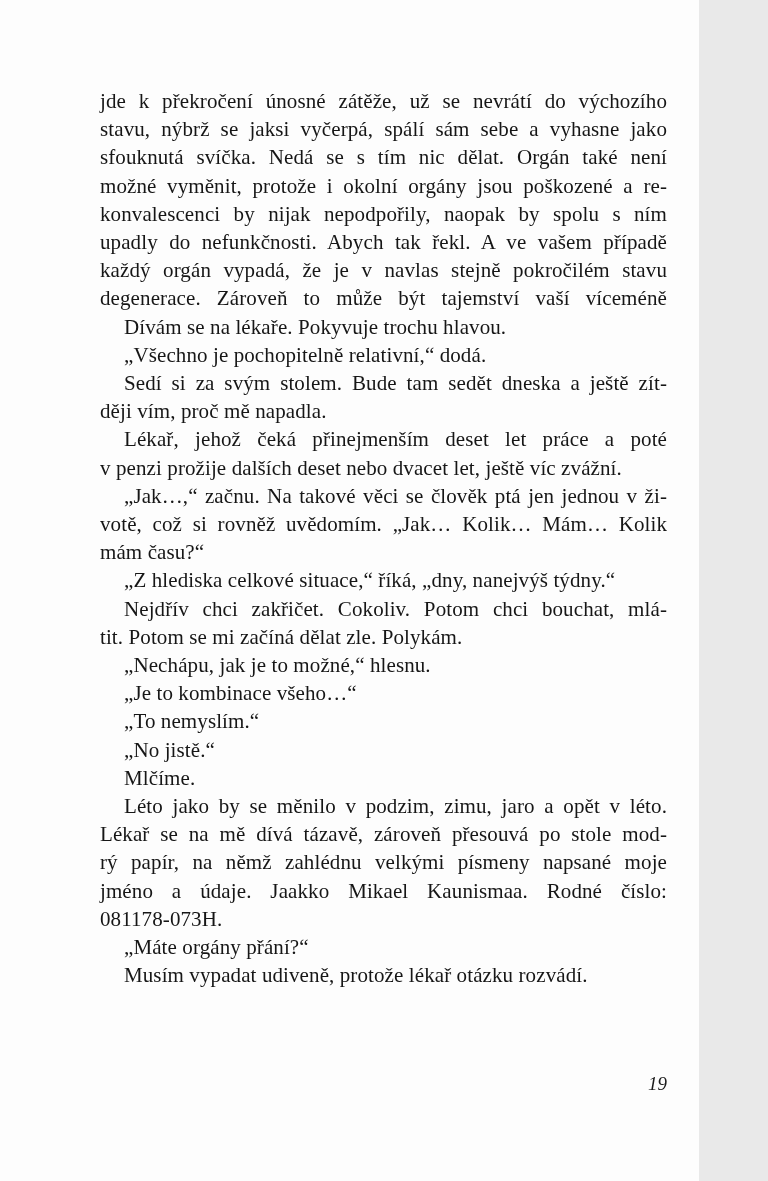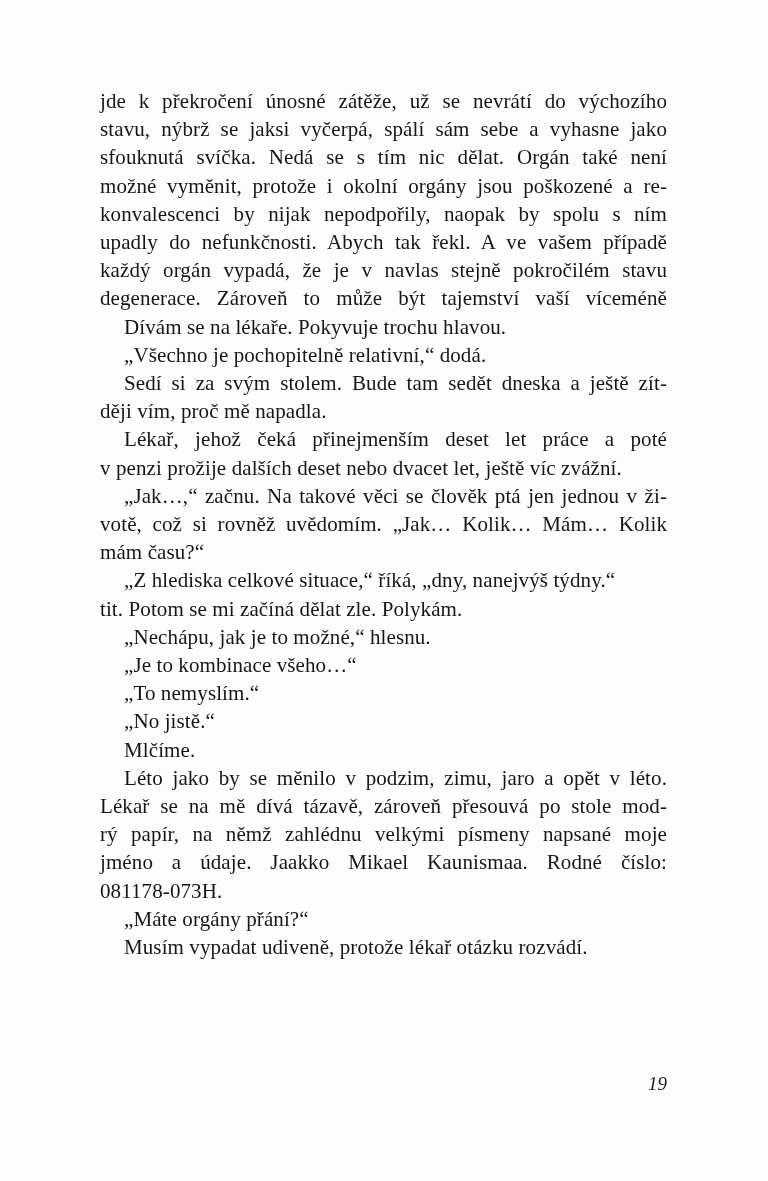--- a/index.html
+++ b/index.html
@@ -7,21 +7,21 @@
     padding: 0;
   }
   body {
     width: 768px;
     height: 1181px;
     background: #e9e9e9;
     font-family: "Liberation Serif", serif;
   }
   .book-page {
     position: relative;
-    width: 768px;
+    width: 699px;
     height: 1181px;
     background: #fdfdfd;
     overflow: hidden;
   }
   .text-block {
     position: absolute;
     left: 100px;
     top: 87px;
     width: 567px;
     font-size: 21px;
@@ -91,20 +91,21 @@
       </div>
       <div class="paragraph">
         <div class="line fill indent">„Jak…,“ začnu. Na takové věci se člověk ptá jen jednou v ži-</div>
         <div class="line fill">votě, což si rovněž uvědomím. „Jak… Kolik… Mám… Kolik</div>
         <div class="line last">mám času?“</div>
       </div>
       <div class="paragraph">
         <div class="line last indent">„Z hlediska celkové situace,“ říká, „dny, nanejvýš týdny.“</div>
       </div>
       <div class="paragraph">
+        <div class="line fill indent">Nejdřív chci zakřičet. Cokoliv. Potom chci bouchat, mlá-</div>
         <div class="line last">tit. Potom se mi začíná dělat zle. Polykám.</div>
       </div>
       <div class="paragraph">
         <div class="line last indent">„Nechápu, jak je to možné,“ hlesnu.</div>
       </div>
       <div class="paragraph">
         <div class="line last indent">„Je to kombinace všeho…“</div>
       </div>
       <div class="paragraph">
         <div class="line last indent">„To nemyslím.“</div>

